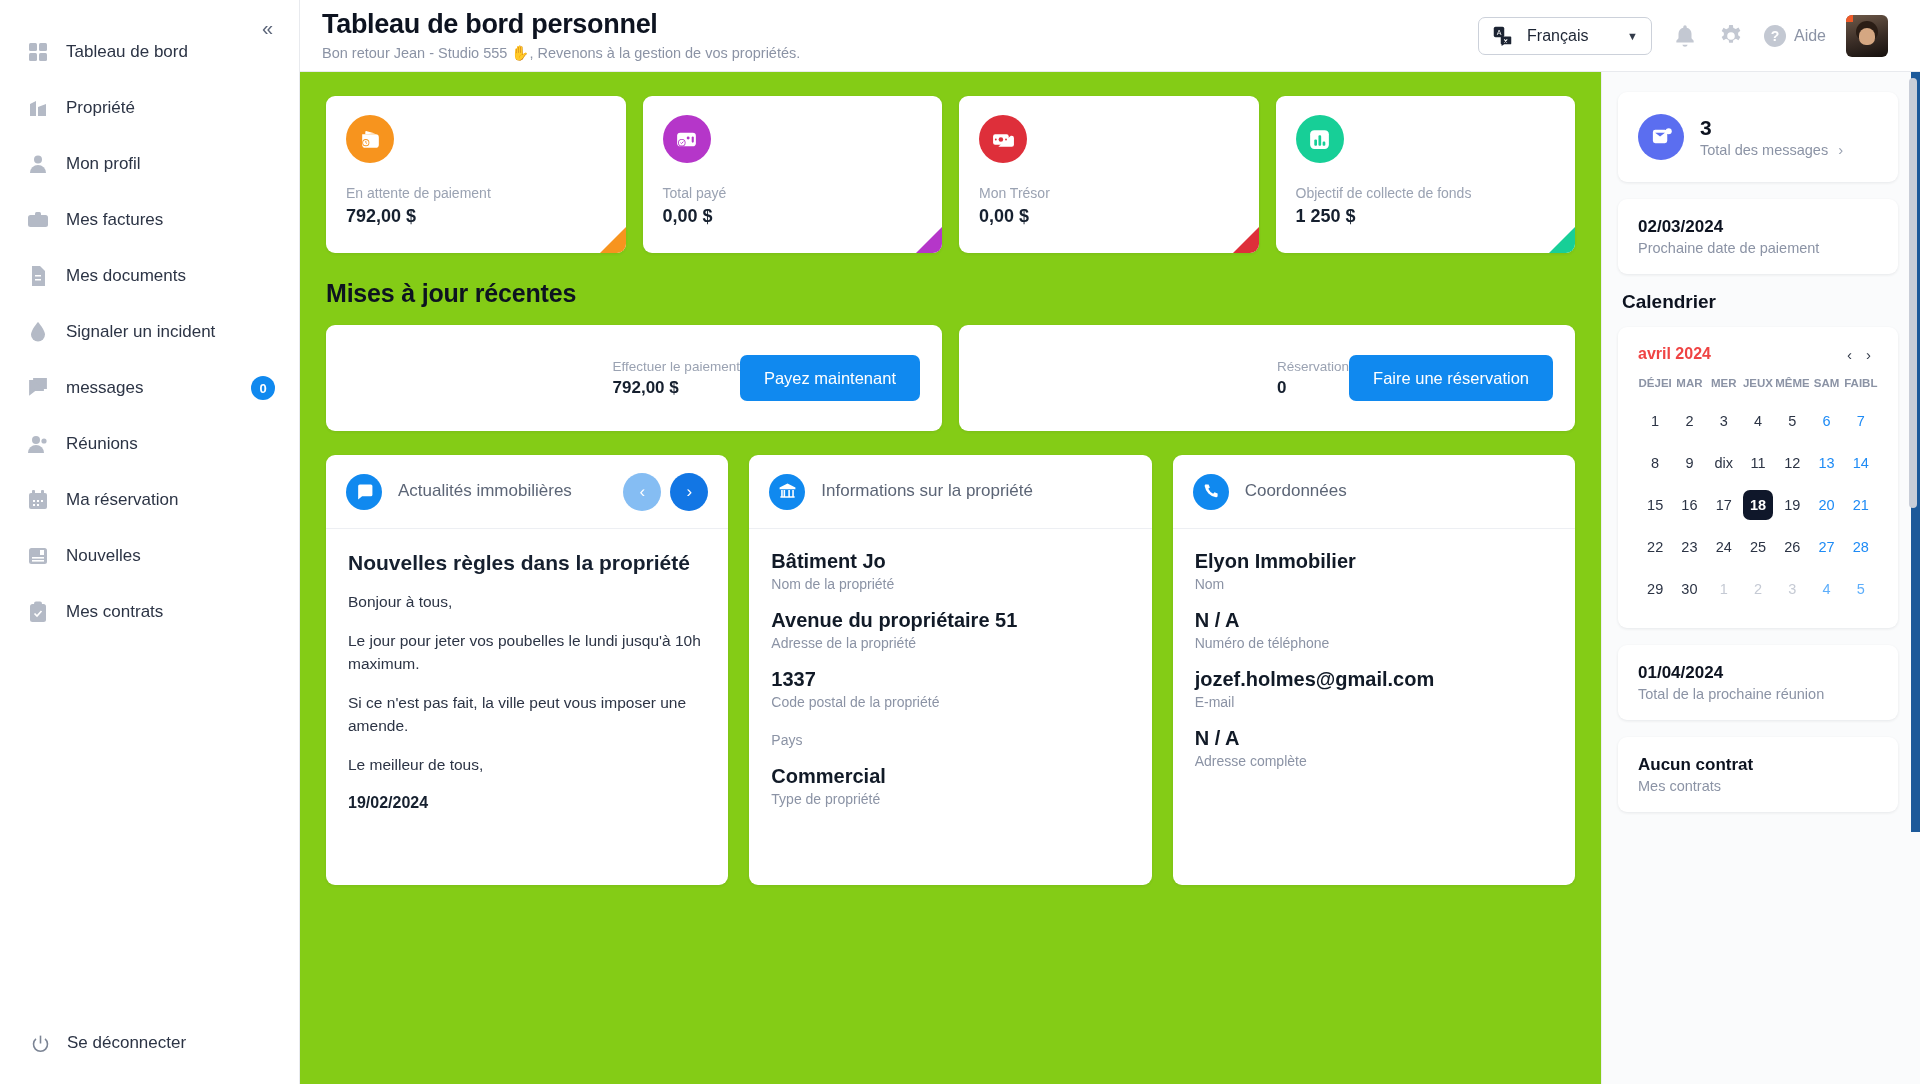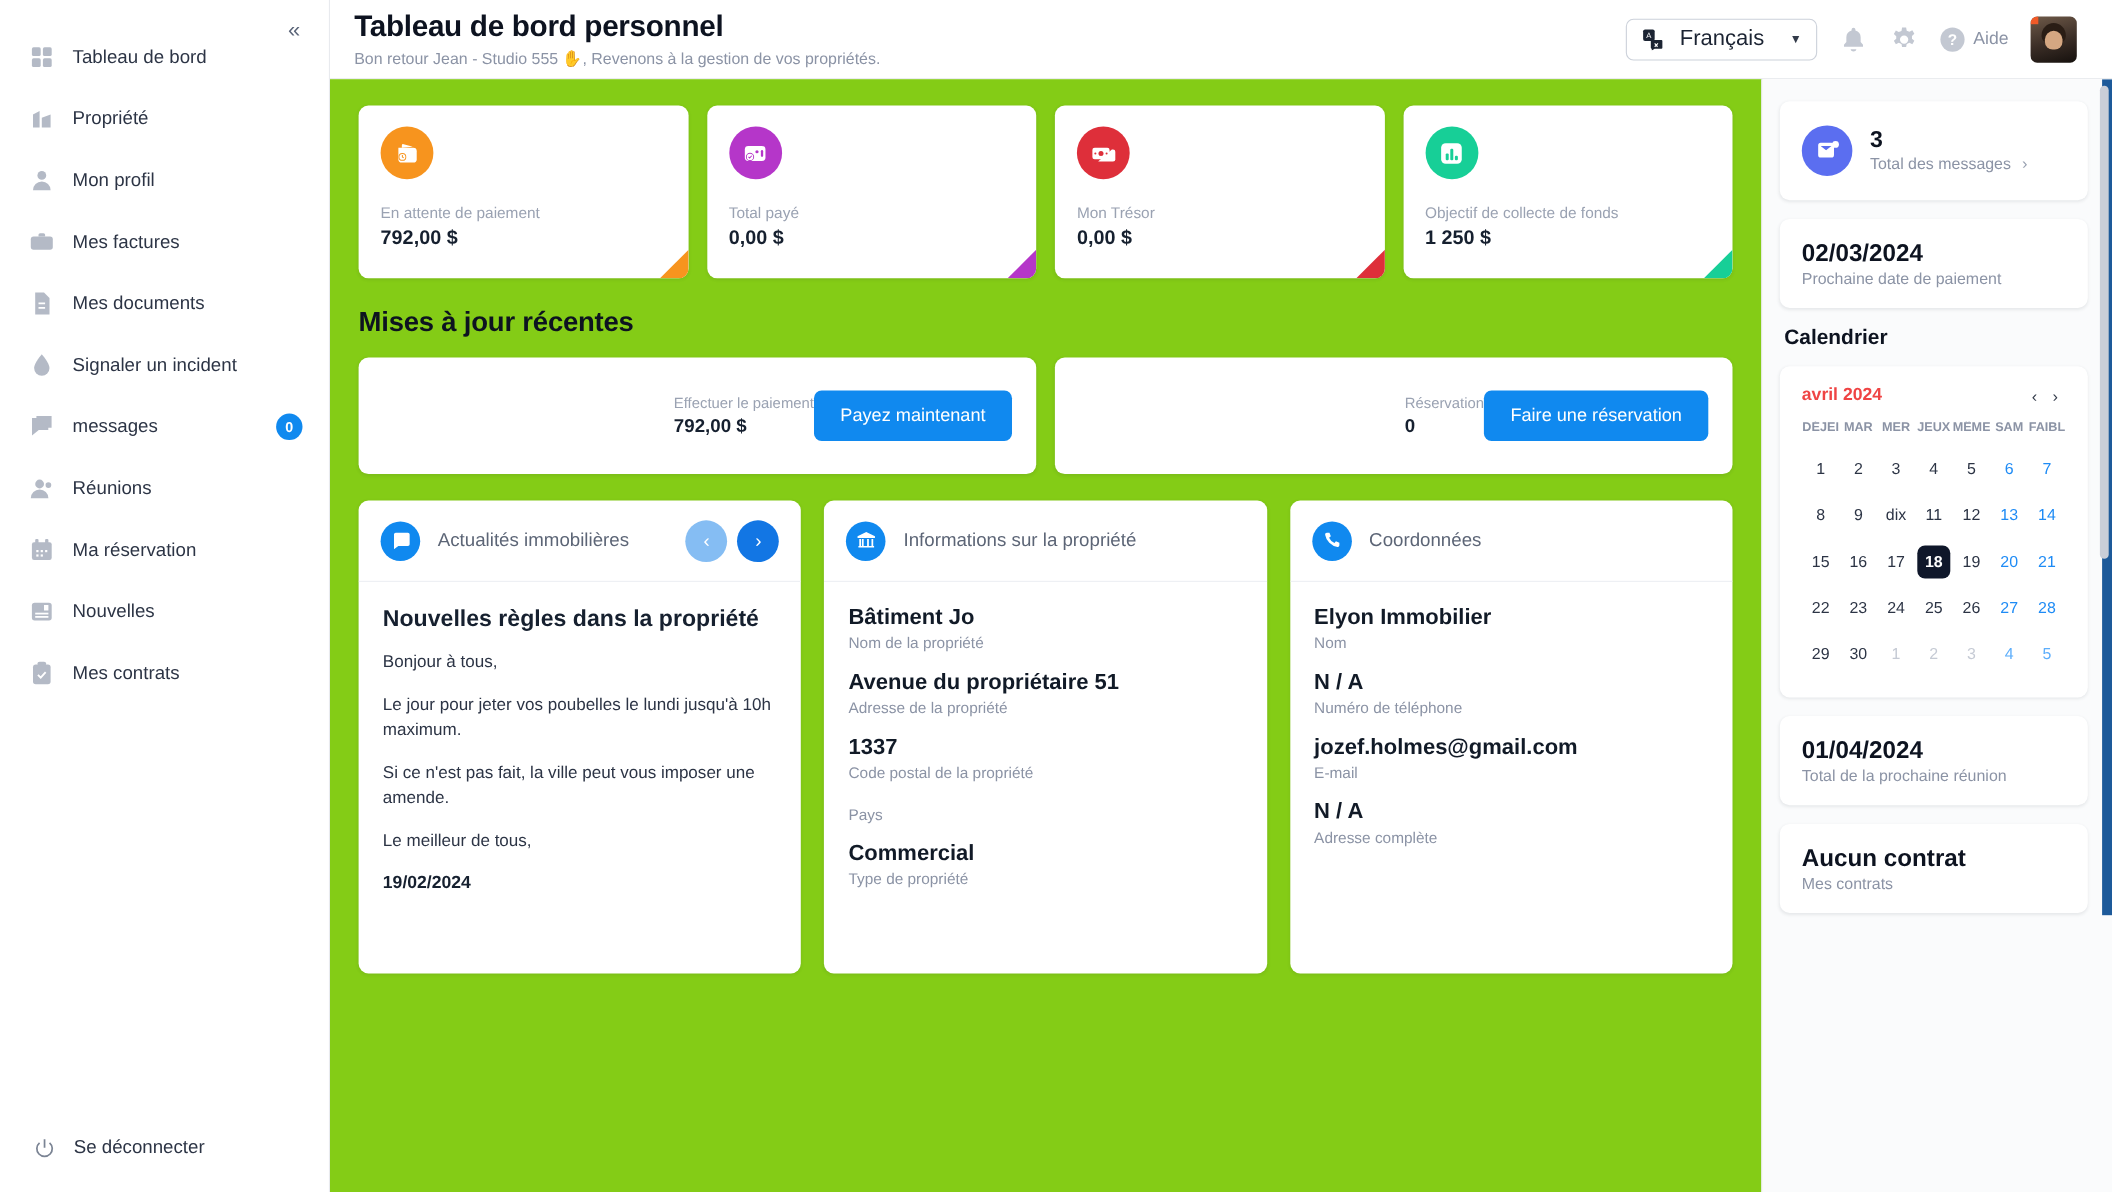--- a/index.html
+++ b/index.html
@@ -66,21 +66,21 @@
   }
   .title-wrap { flex: 1 1 auto; min-width: 0; }
   .page-title { font-size: 27px; font-weight: 700; color: #0d1320; letter-spacing: -0.3px; line-height: 1.15; }
   .page-sub { font-size: 14.5px; color: #8b93a5; margin-top: 4px; }
   .topbar-right { display: flex; align-items: center; gap: 20px; flex: 0 0 auto; }
   .lang-select {
     display: flex; align-items: center; gap: 14px;
     border: 1px solid #ccd1da; border-radius: 7px;
     height: 38px; padding: 0 13px; cursor: pointer; background: #fff;
   }
-  .lang-name { font-size: 20px; color: #1c2433; min-width: 86px; }
+  .lang-name { font-size: 16px; color: #1c2433; min-width: 86px; }
   .chev { font-size: 11px; color: #333b4a; }
   .icon-btn { width: 26px; height: 26px; cursor: pointer; color: #c3c8d2; }
   .icon-btn svg { width: 100%; height: 100%; fill: currentColor; display: block; }
   .help-btn { display: flex; align-items: center; gap: 8px; cursor: pointer; }
   .help-btn .qmark {
     width: 22px; height: 22px; border-radius: 50%; background: #c3c8d2; color: #fff;
     font-size: 14px; font-weight: 700; display: flex; align-items: center; justify-content: center;
   }
   .help-btn span.lbl { font-size: 16px; color: #8b93a5; }
   .avatar {
@@ -172,21 +172,21 @@
   .rail-card {
     background: #fff; border-radius: 9px; box-shadow: 0 1px 3px rgba(30,40,60,.09);
     margin-bottom: 17px; padding: 18px 20px;
   }
   .msg-card { display: flex; align-items: center; gap: 16px; padding: 22px 20px; cursor: pointer; }
   .msg-ico { width: 46px; height: 46px; border-radius: 50%; background: #5b6ef0; display: flex; align-items: center; justify-content: center; flex: 0 0 46px; }
   .msg-ico svg { width: 23px; height: 23px; fill: #fff; display: block; }
   .msg-count { font-size: 21px; font-weight: 700; color: #0d1320; line-height: 1.1; }
   .msg-sub { font-size: 14.5px; color: #8b93a5; display: flex; align-items: center; gap: 10px; margin-top: 2px; }
   .msg-sub .go { font-size: 15px; color: #98a0b0; }
-  .rail-strong { font-size: 22px; font-weight: 700; color: #0d1320; }
+  .rail-strong { font-size: 17px; font-weight: 700; color: #0d1320; }
   .rail-sub { font-size: 14.5px; color: #8b93a5; margin-top: 3px; }
   .rail-h { font-size: 19px; font-weight: 700; color: #0d1320; margin: 4px 0 14px 4px; }
 
   .cal-head { display: flex; align-items: center; margin-bottom: 14px; }
   .cal-month { font-size: 16px; font-weight: 700; color: #ef4444; flex: 1 1 auto; }
   .cal-nav { background: none; border: none; font-size: 15px; color: #4b5costs; cursor: pointer; padding: 0 7px; color: #333b4a; font-family: "Liberation Sans", sans-serif; }
   table.cal { width: 100%; border-collapse: collapse; table-layout: fixed; }
   table.cal th {
     font-size: 11.5px; font-weight: 700; color: #8b93a5; padding-bottom: 11px;
     text-align: center; overflow: hidden; white-space: nowrap;

